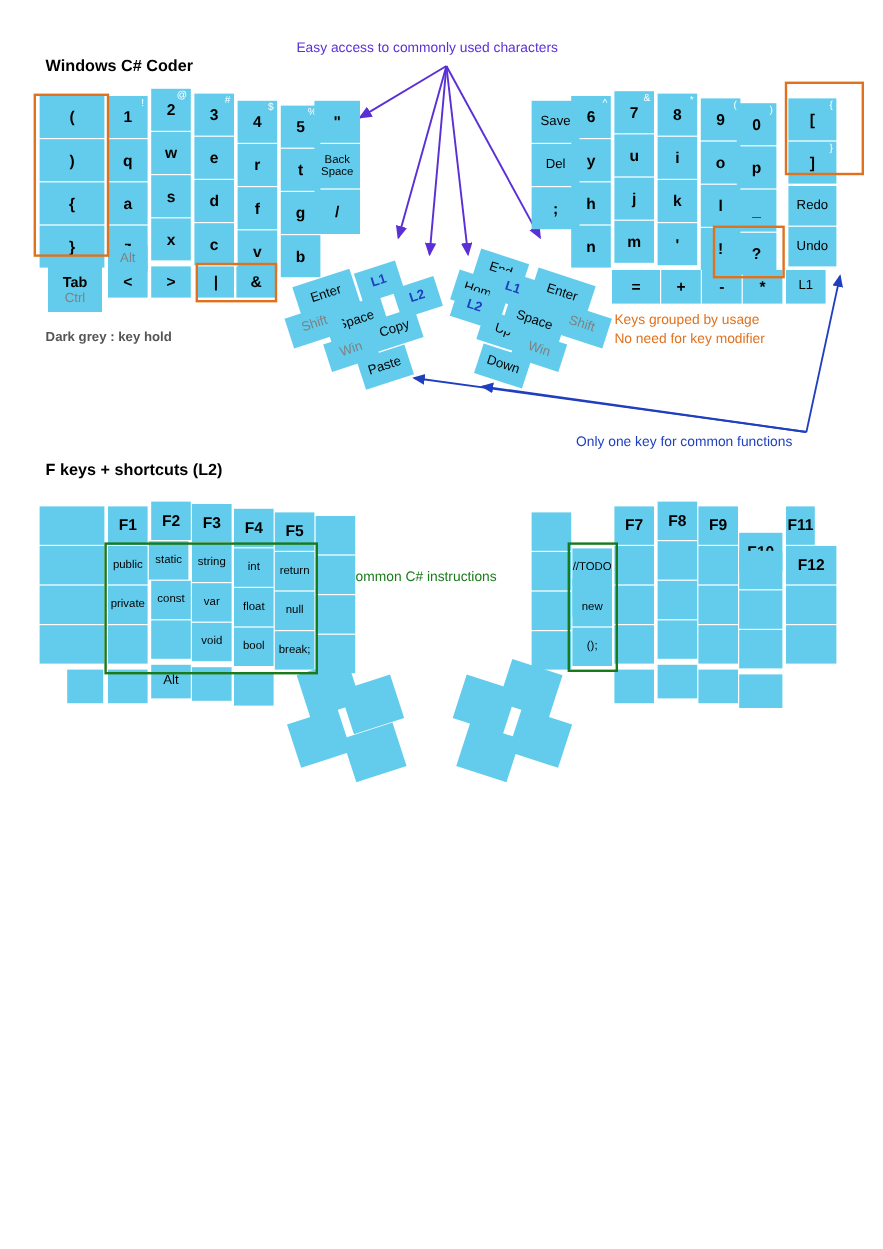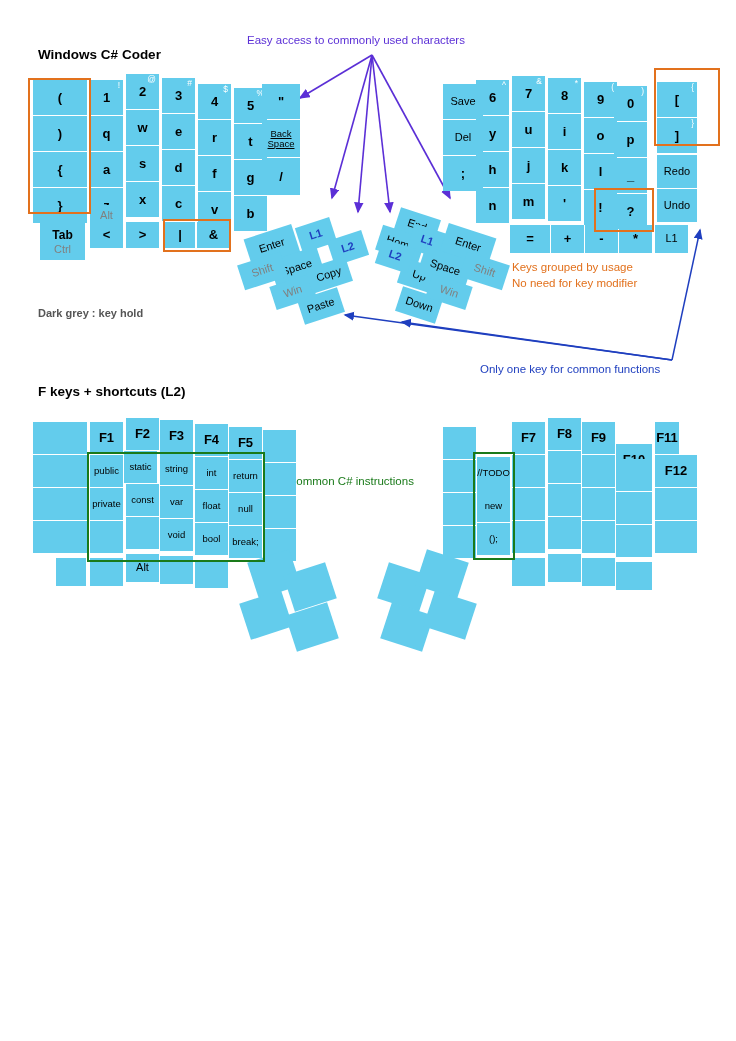--- a/index.html
+++ b/index.html
@@ -61,21 +61,21 @@
     color: #000;
   }
   .note {
     position: absolute;
     font-size: 11.5px;
   }
   .note.purple { color: #5b2fd6; }
   .note.orange { color: #e2711d; }
   .note.blue   { color: #1f3fbf; }
   .note.green  { color: #1a7a1a; }
-  .note.grey   { color: #555; font-weight: bold; font-size: 11px; margin-top: 32px; }
+  .note.grey   { color: #555; font-weight: bold; font-size: 11px; }
   .orange-box {
     position: absolute;
     border: 2px solid #e2711d;
     box-sizing: border-box;
   }
   .green-box {
     position: absolute;
     border: 2px solid #1a7a1a;
     box-sizing: border-box;
   }
@@ -140,21 +140,21 @@
       <div class="key" style="left: 162px; top: 186px; width: 33px; height: 35px;"><span>c</span></div>
       <div class="key" style="left: 198px; top: 84px; width: 33px; height: 35px;"><span>4</span><span class="corner-tr">$</span></div>
       <div class="key" style="left: 198px; top: 120px; width: 33px; height: 35px;"><span>r</span></div>
       <div class="key" style="left: 198px; top: 156px; width: 33px; height: 35px;"><span>f</span></div>
       <div class="key" style="left: 198px; top: 192px; width: 33px; height: 35px;"><span>v</span></div>
       <div class="key" style="left: 234px; top: 88px; width: 33px; height: 35px;"><span>5</span><span class="corner-tr">%</span></div>
       <div class="key" style="left: 234px; top: 124px; width: 33px; height: 35px;"><span>t</span></div>
       <div class="key" style="left: 234px; top: 160px; width: 33px; height: 35px;"><span>g</span></div>
       <div class="key" style="left: 234px; top: 196px; width: 33px; height: 35px;"><span>b</span></div>
       <div class="key" style="left: 262px; top: 84px; width: 38px; height: 35px;"><span>"</span></div>
-      <div class="key tiny" style="left: 262px; top: 120px; width: 38px; height: 37px; text-decoration: underline;"><span>Back
+      <div class="key tiny" style="left: 262px; top: 120px; width: 38px; height: 37px;"><span>Back
 Space</span></div>
       <div class="key" style="left: 262px; top: 158px; width: 38px; height: 37px;"><span>/</span></div>
       <div class="key med" style="left: 40px; top: 222px; width: 45px; height: 26px;"><span>Tab</span></div>
       <div class="key hold small" style="left: 40px; top: 240px; width: 45px; height: 20px;"><span>Ctrl</span></div>
       <div class="key" style="left: 90px; top: 222px; width: 33px; height: 26px;"><span>&lt;</span></div>
       <div class="key" style="left: 126px; top: 222px; width: 33px; height: 26px;"><span>&gt;</span></div>
       <div class="key" style="left: 165px; top: 222px; width: 30px; height: 26px;"><span>|</span></div>
       <div class="key" style="left: 197px; top: 222px; width: 33px; height: 26px;"><span>&amp;</span></div>
     </div>
   <div>

